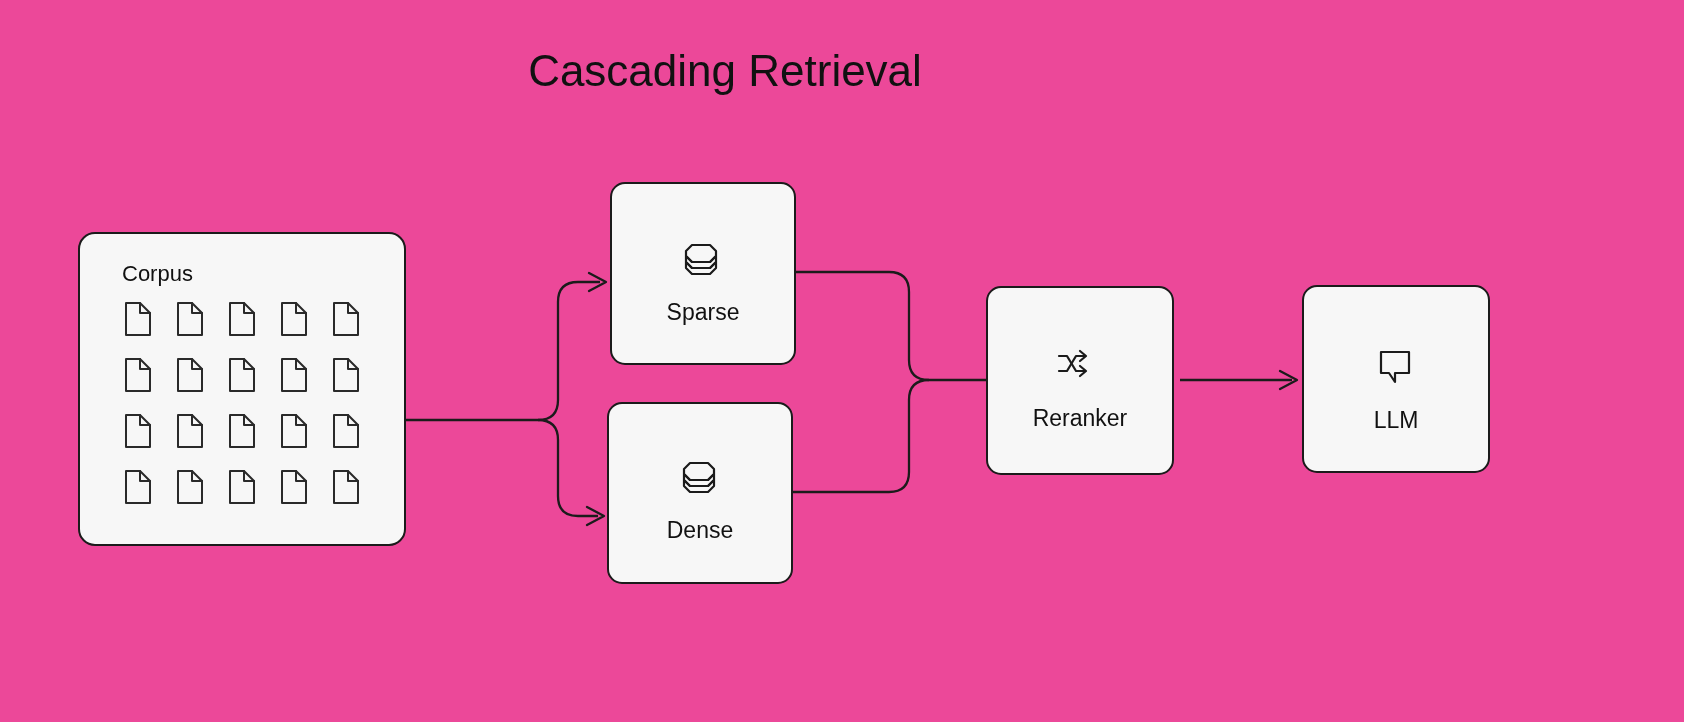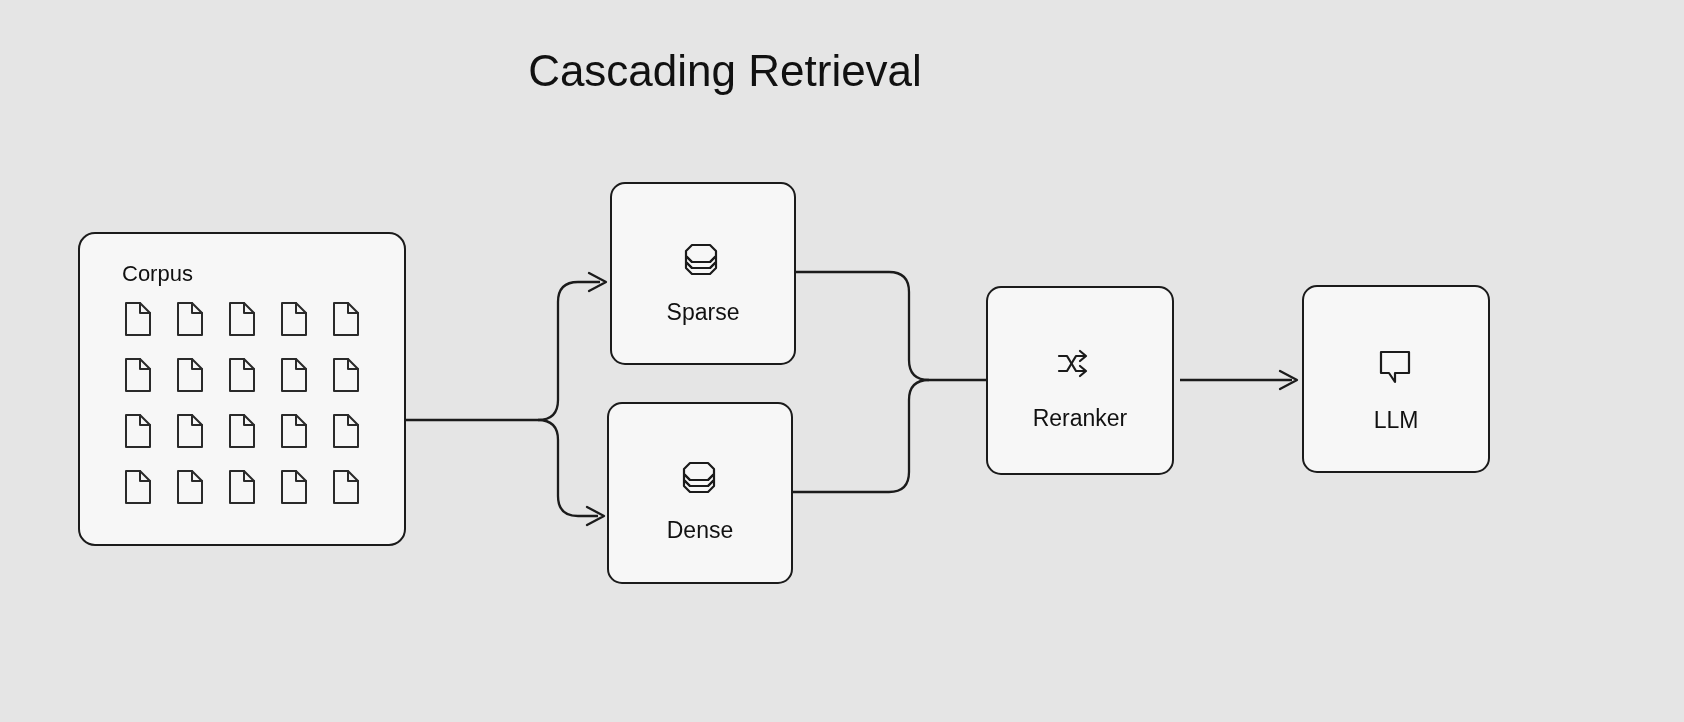--- a/index.html
+++ b/index.html
@@ -10,21 +10,21 @@
   body {
     width: 1684px;
     height: 722px;
     font-family: "Liberation Sans", "DejaVu Sans", sans-serif;
     overflow: hidden;
   }
   #canvas {
     position: relative;
     width: 1684px;
     height: 722px;
-    background: #e5e5e5;
+    background: #ec4899;
   }
   svg.diagram {
     position: absolute;
     top: 0;
     left: 0;
     width: 1684px;
     height: 722px;
   }
   .diagram-title {
     font-size: 44px;

